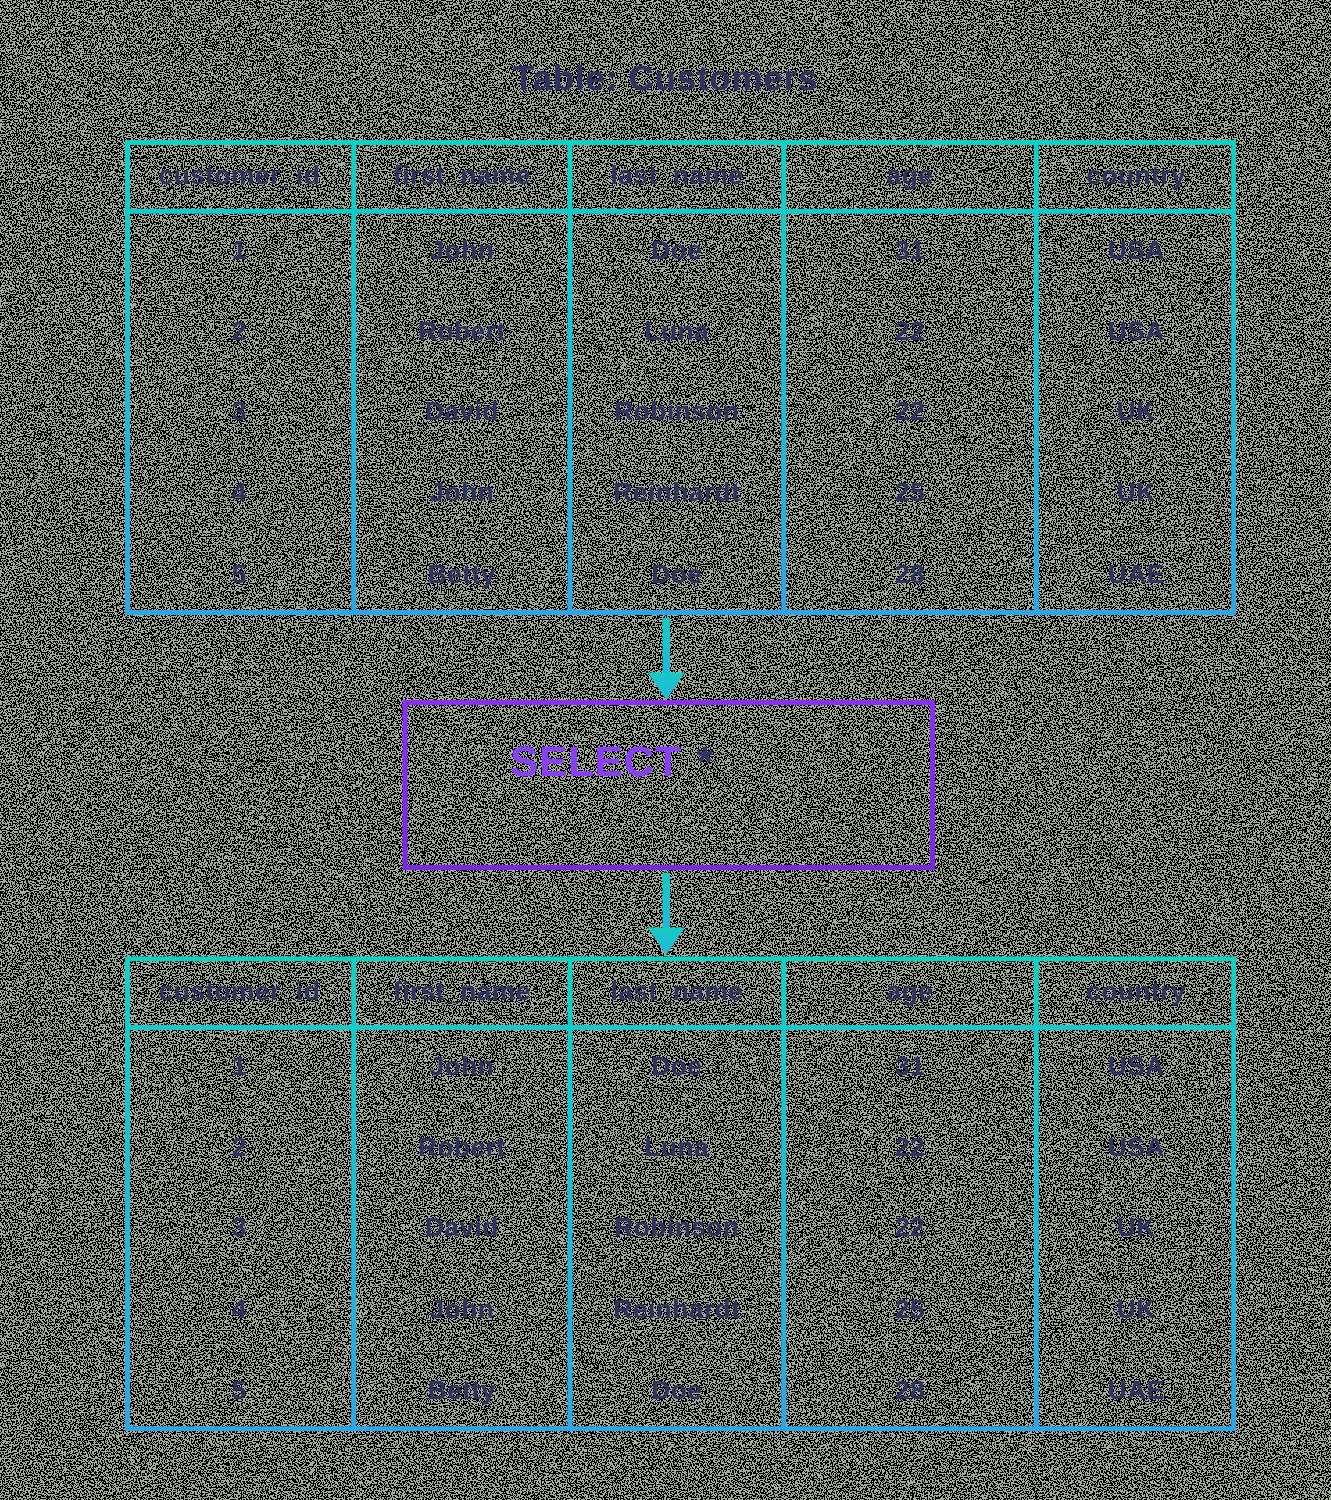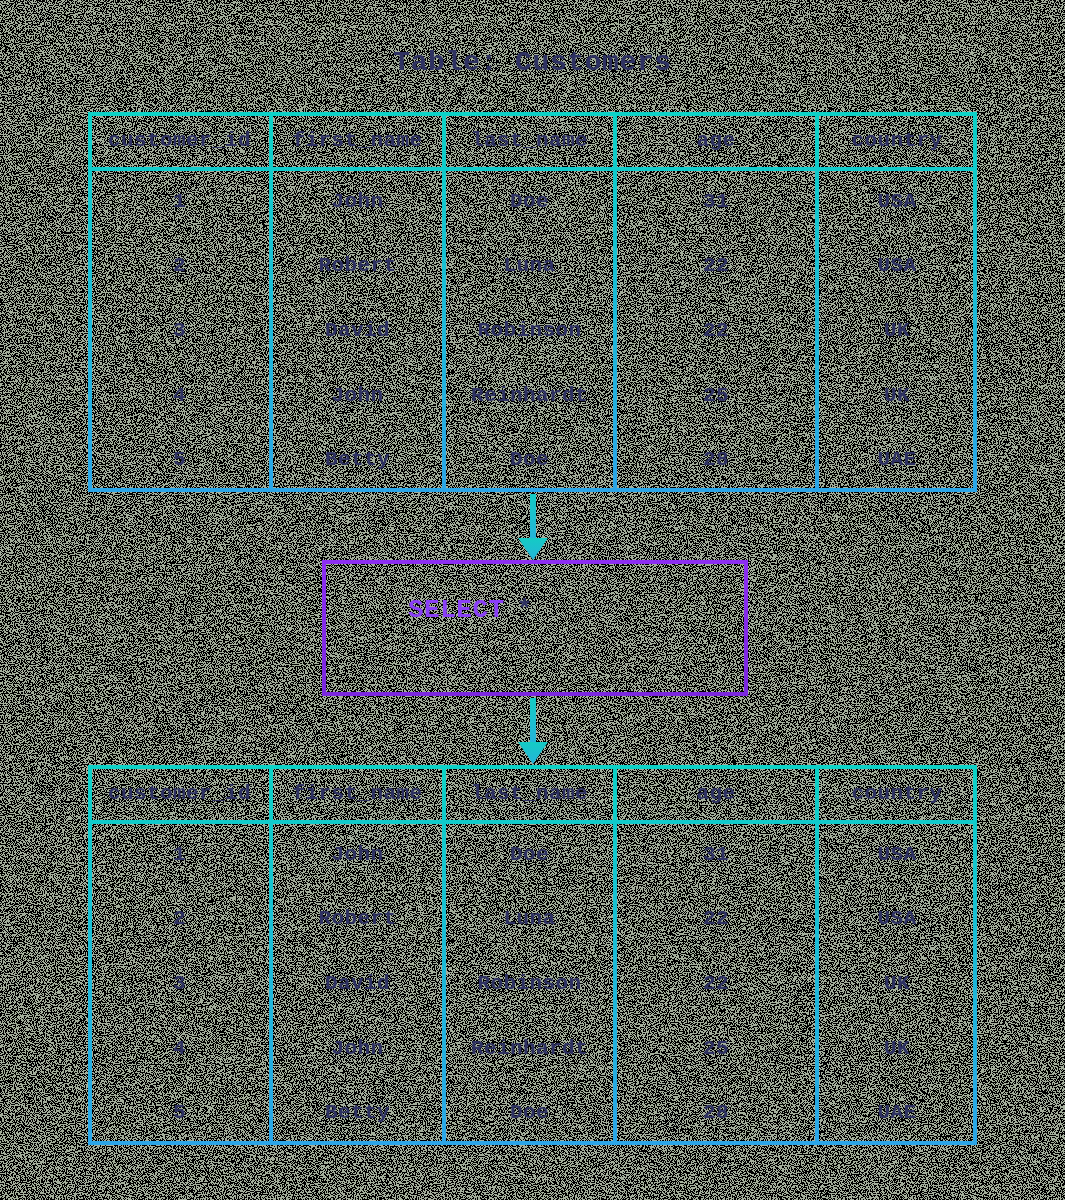--- a/index.html
+++ b/index.html
@@ -2,32 +2,32 @@
 <html style="--text-navy: #2e3162; --kw-purple: #8a3ff7; --box-purple-top: #8c2ef2; --box-purple-bottom: #7b27df; --table-teal: #0cd2c6; --table-blue: #2ba5e8; --arrow-top: #14cbc4; --arrow-bottom: #25b4da; --background-green: #5d6c55; --background-speckle: #000000;"><head>
 <meta charset="utf-8">
 <style>
   html, body { margin: 0; padding: 0; }
   body {
     width: 1065px; height: 1200px;
     background: #46543f;
     font-family: "Liberation Sans", sans-serif;
     overflow: hidden;
   }
-  .canvas { position: relative; width: 1065px; height: 1200px; font-family: Liberation Mono, monospace; }
+  .canvas { position: relative; width: 1065px; height: 1200px; }
   .noise { position: absolute; left: 0; top: 0; z-index: 0; }
   .layer { position: absolute; left: 0; top: 0; width: 100%; height: 100%; z-index: 1; }
 
   .title {
     position: absolute; left: 0; right: 0; top: 47px;
     text-align: center;
     font-size: 28px; font-weight: bold; letter-spacing: 0.6px;
     color: var(--text-navy);
   }
 
-  .dtable { position: absolute; left: 88px; width: 889px; height: 380px; }
+  .dtable { position: absolute; left: 100px; width: 889px; height: 380px; }
   .dtable.src { top: 112px; }
   .dtable.res { top: 765px; }
   .grid { position: absolute; left: 0; top: 0; }
   .cells {
     position: absolute; left: 0; top: 0; width: 889px; height: 380px;
     display: grid;
     grid-template-columns: 183px 173px 171px 202px 160px;
     grid-template-rows: 57px repeat(5, 1fr);
   }
   .cell {
@@ -40,21 +40,21 @@
   .arrow.a1 { left: 505px; top: 494px; }
   .arrow.a2 { left: 505px; top: 698px; }
 
   .sql-box {
     position: absolute; left: 322px; top: 560px;
     width: 426px; height: 136px;
     box-sizing: border-box;
     border: 4px solid transparent;
     border-image: linear-gradient(to bottom, var(--box-purple-top), var(--box-purple-bottom)) 1;
     padding: 24px 0 0 82px;
-    font-size: 26px; font-weight: bold; letter-spacing: 0.5px;
+    font-size: 34px; font-weight: bold; letter-spacing: 0.5px;
     line-height: 45px;
   }
   .sql-box .kw { color: var(--kw-purple); }
   .sql-box .arg { color: var(--text-navy); margin-left: 12px; }
 
   .stop-teal  { stop-color: var(--table-teal); }
   .stop-blue  { stop-color: var(--table-blue); }
   .stop-arrow-top    { stop-color: var(--arrow-top); }
   .stop-arrow-bottom { stop-color: var(--arrow-bottom); }
 </style>

